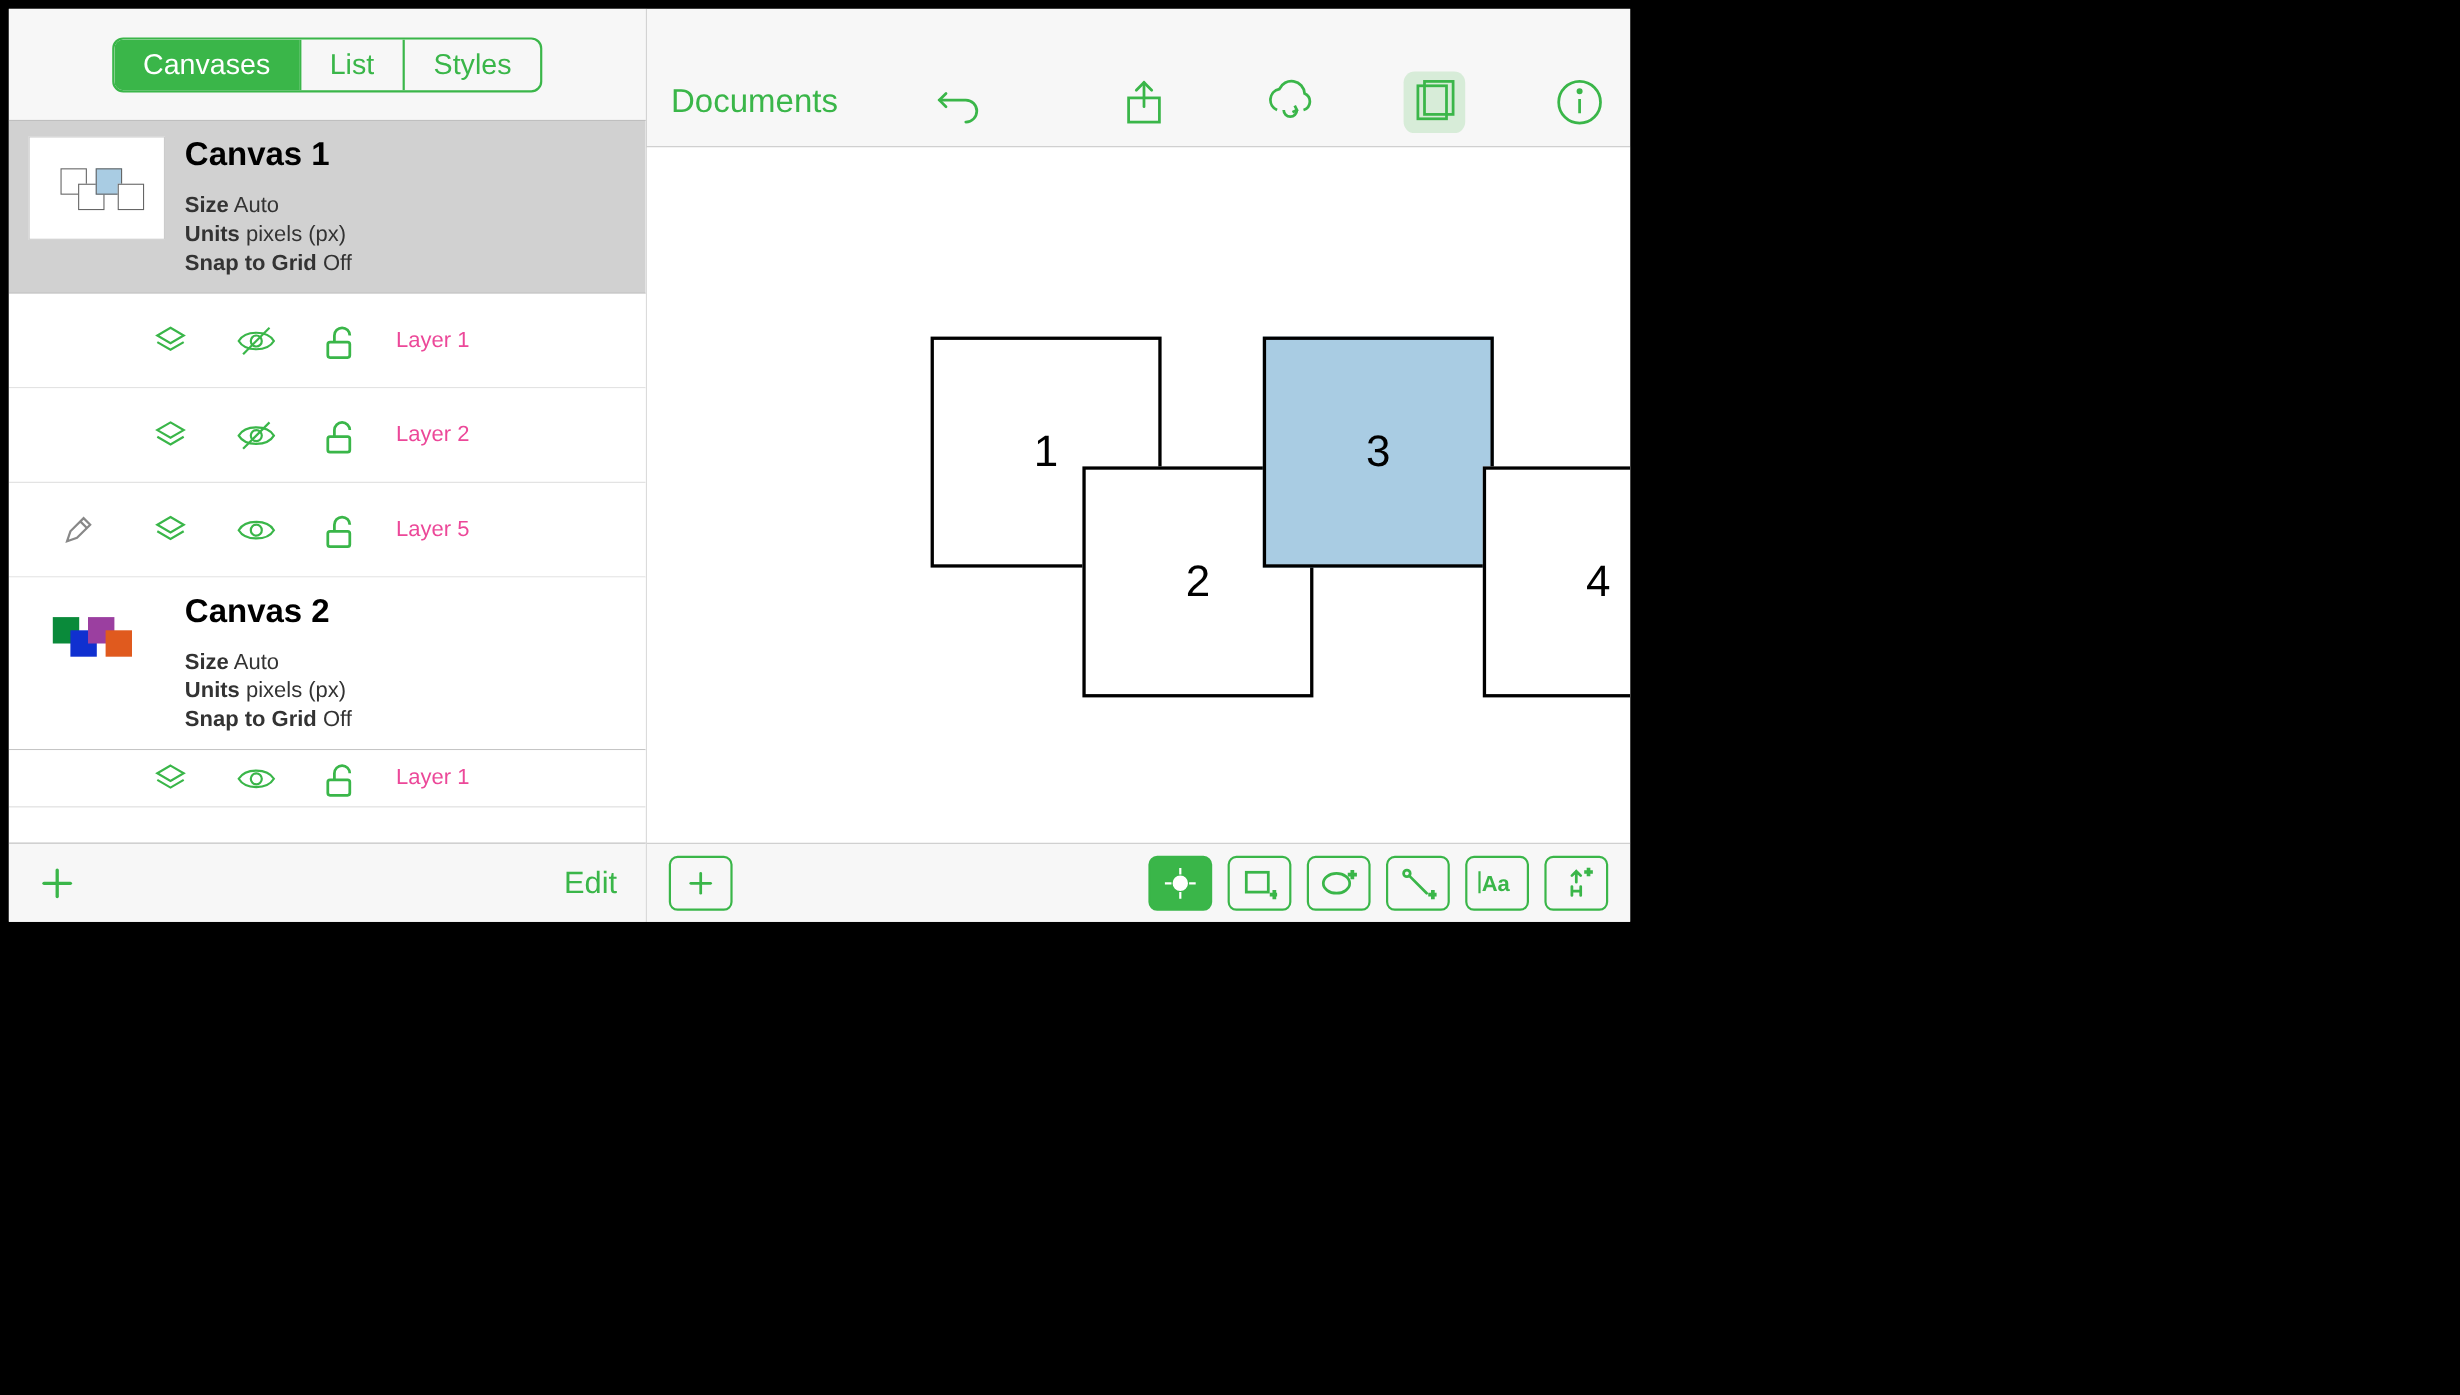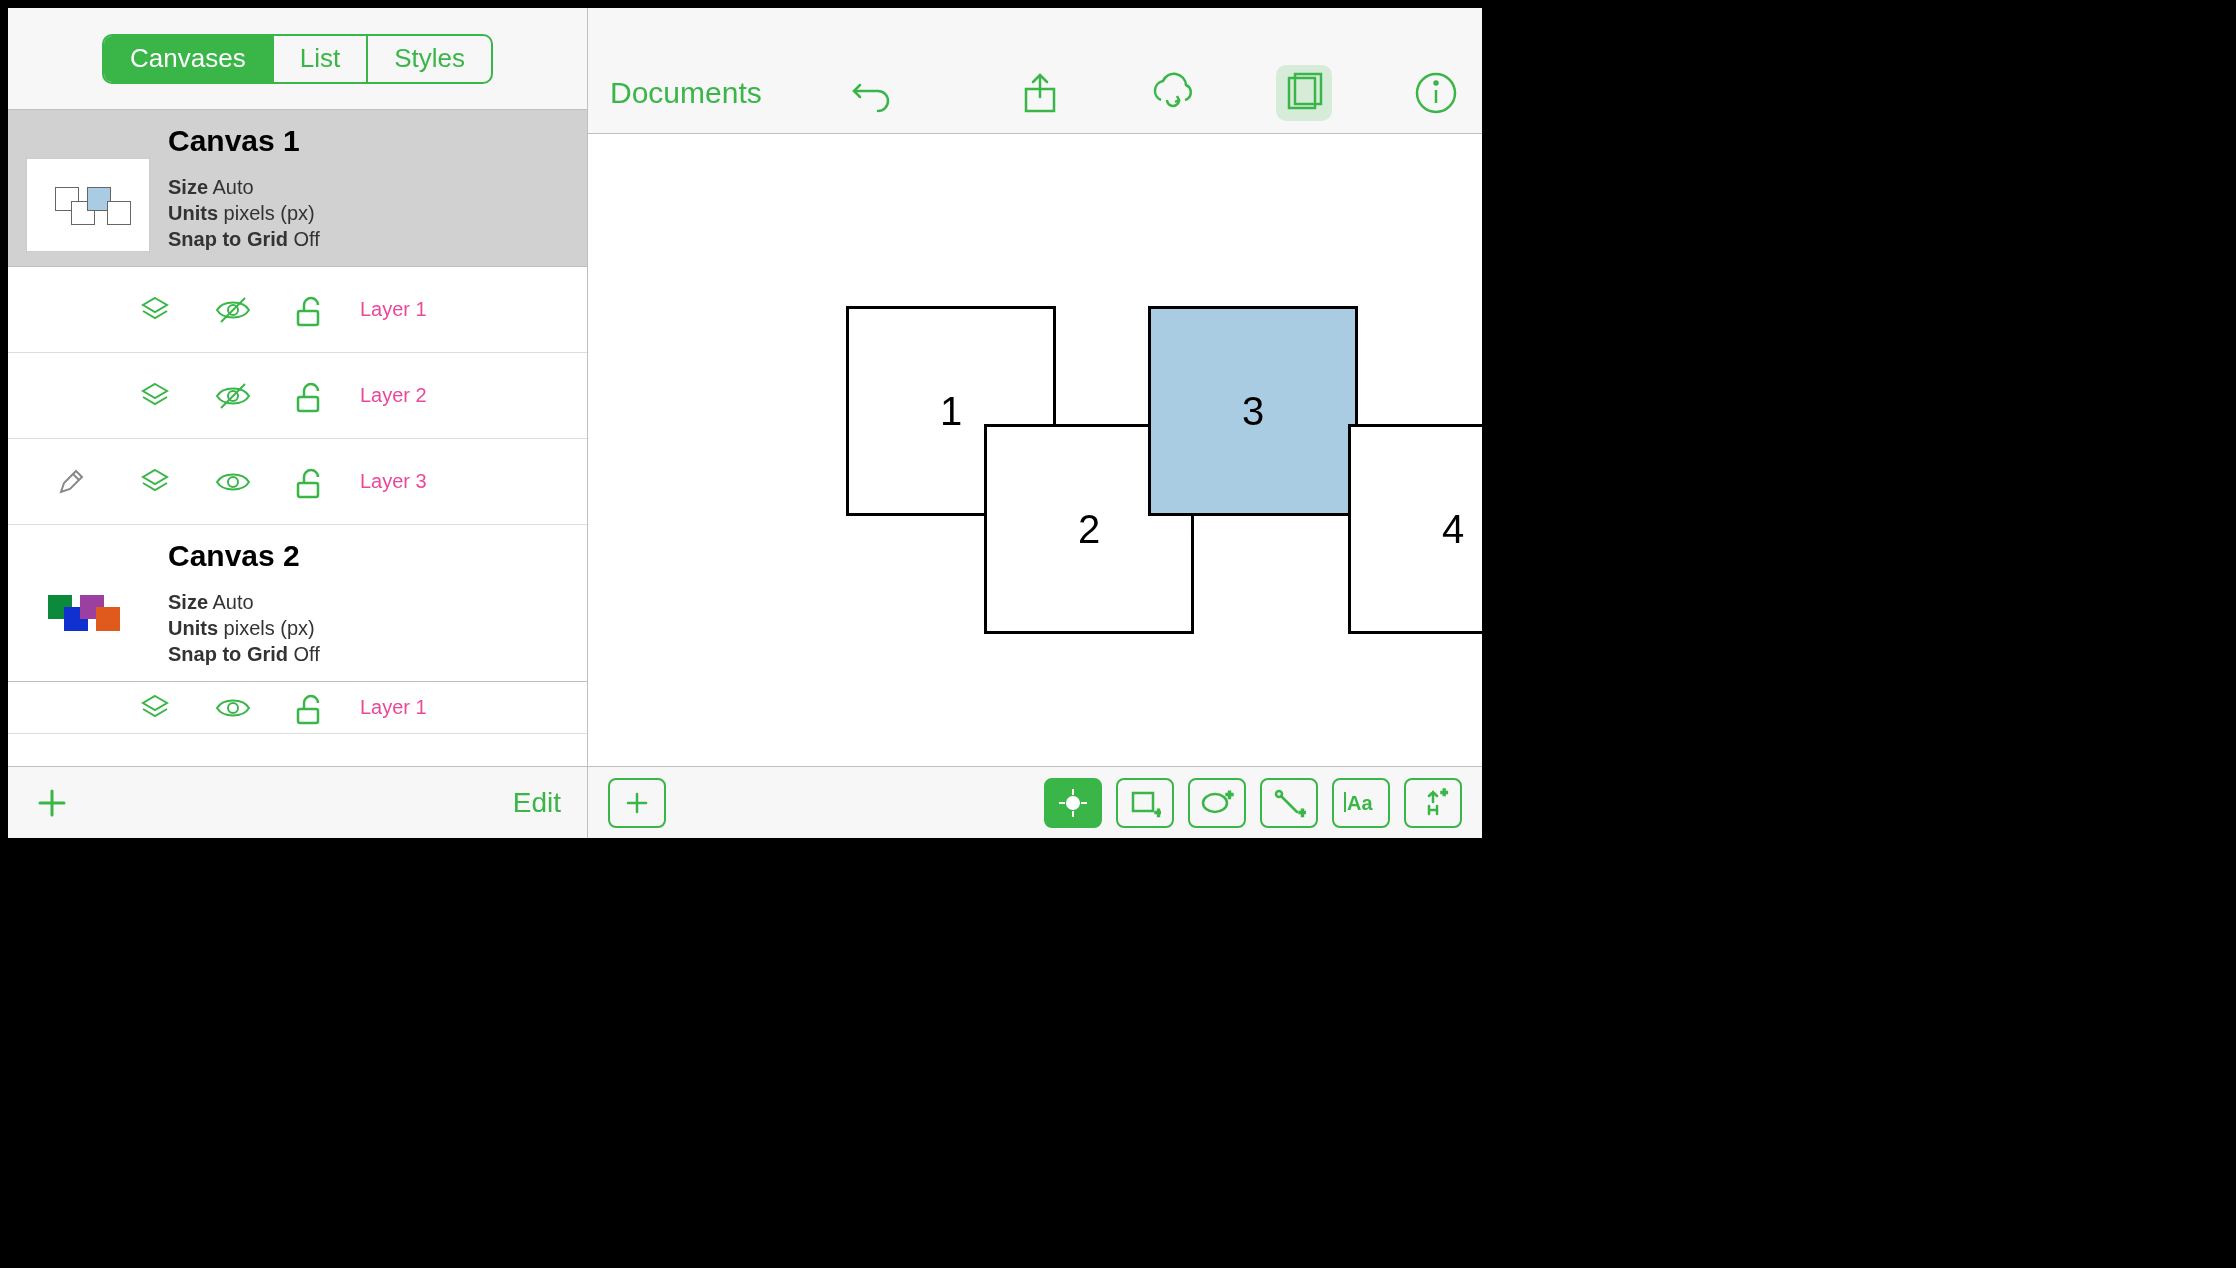--- a/index.html
+++ b/index.html
@@ -63,21 +63,20 @@
   .sidebar-body {
     flex: 1;
     overflow: hidden;
     background: #fff;
   }
   .canvas-row {
     display: flex;
     padding: 14px 14px 14px 18px;
     background: #d1d1d1;
     border-bottom: 1px solid #bfbfbf;
-    align-items: flex-end;
   }
   .canvas-row.white { background: #fff; }
   .canvas-thumb {
     width: 124px;
     height: 94px;
     background: #fff;
     border: 1px solid #ccc;
     position: relative;
     flex-shrink: 0;
   }
@@ -344,21 +343,21 @@
             </svg>
         </div>
         <div class="slot">
           <svg width="38" height="38" viewBox="0 0 38 38">
               <g fill="none" stroke="#3ab649" stroke-width="2.5">
                 <rect x="6" y="20" width="20" height="14" rx="2"></rect>
                 <path d="M12 20v-6a7 7 0 0 1 14 0"></path>
               </g>
             </svg>
         </div>
-        <div class="layer-name">Layer 3</div>
+        <div class="layer-name">Layer 5</div>
       </div>
 
       <div class="canvas-row white">
         <div class="canvas-thumb thumb2" style="border:none">
           <div class="tb tb1"></div>
             <div class="tb tb2"></div>
             <div class="tb tb3"></div>
             <div class="tb tb4"></div>
         </div>
         <div class="canvas-info">

